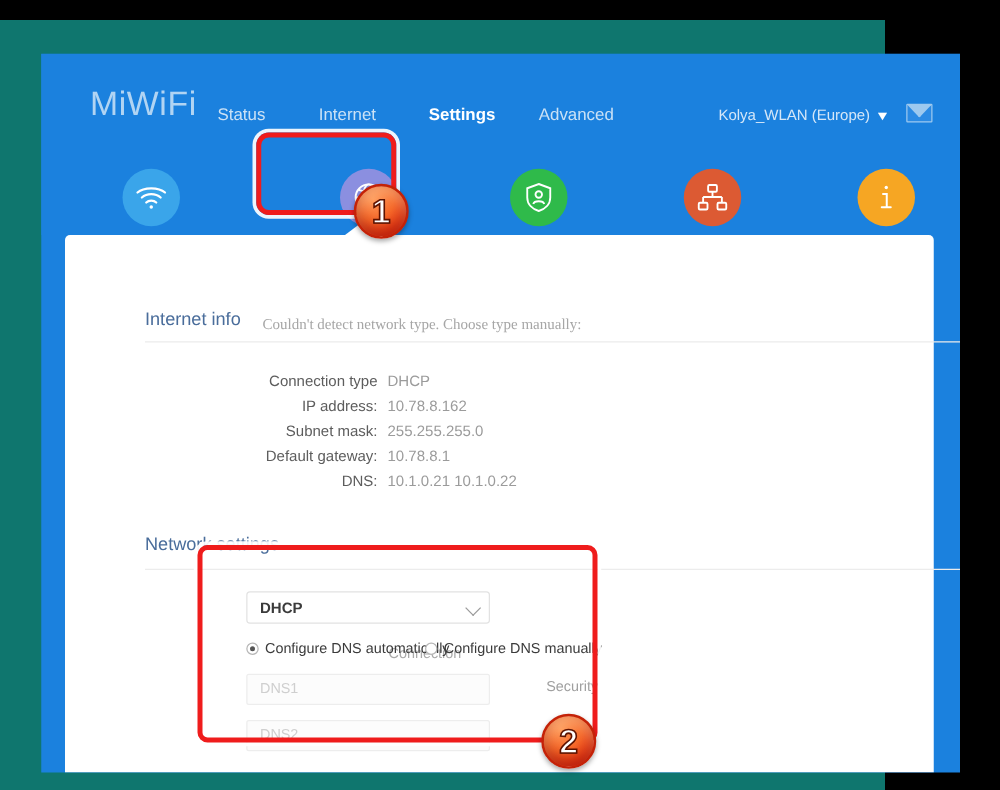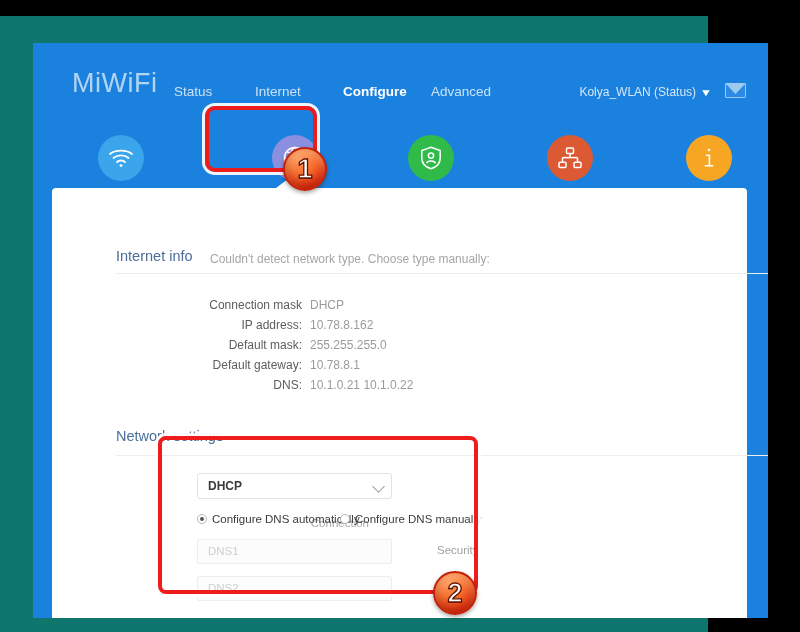--- a/index.html
+++ b/index.html
@@ -159,20 +159,21 @@
   }
   #t-internet { left: 64px; top: 60px; text-align: center; }
   #t-network  { left: 64px; top: 240px; }
 
   #detect-msg {
     position: absolute;
     left: 158px; top: 64px;
     font-size: 12px;
     color: #a6a6a6;
     white-space: nowrap;
+    font-family: Liberation Serif, serif;
   }
   .divider {
     position: absolute;
     left: 64px;
     width: 657px;
     height: 1px;
     background: #ececec;
   }
   #div1 { top: 85px; }
   #div2 { top: 267px; }
@@ -333,25 +334,25 @@
 
 <div id="frame">
   <div id="browser">
 
     <div id="topbar">
 
       <div id="logo">MiWiFi</div>
 
       <div class="navitem" id="nav-status">Status</div>
       <div class="navitem" id="nav-storage">Internet</div>
-      <div class="navitem active" id="nav-settings">Configure</div>
+      <div class="navitem active" id="nav-settings">Settings</div>
       <div class="navitem" id="nav-advanced">Advanced</div>
 
       <div id="account">
-        <span>Kolya_WLAN (Status)</span><span class="chev">▼</span>
+        <span>Kolya_WLAN (Europe)</span><span class="chev">▼</span>
       </div>
       <div id="mail-icon"></div>
 
       <div class="iconcell" id="cell-wifi">
         <div class="iconcircle c-wifi">
           <div class="glyph">
             <svg width="26" height="22" viewBox="0 0 26 22" fill="none" stroke="#ffffff" stroke-width="1.8" stroke-linecap="round">
               <path d="M2 7 C7 2.5, 19 2.5, 24 7"></path>
               <path d="M5.5 11 C9.5 7.5, 16.5 7.5, 20.5 11"></path>
               <path d="M9 15 C11 13, 15 13, 17 15"></path>
@@ -422,29 +423,29 @@
     </div>
 
     <div id="card">
       <div id="notch"></div>
 
       <div class="section-title" id="t-internet">Internet info</div>
       <div id="detect-msg">Couldn't detect network type. Choose type manually:</div>
       <div class="divider" id="div1"></div>
 
       <div class="inforow" id="r0">
-        <span class="infolabel">Connection mask</span>
+        <span class="infolabel">Connection type</span>
         <span class="infoval">DHCP</span>
       </div>
       <div class="inforow" id="r1">
         <span class="infolabel">IP address:</span>
         <span class="infoval">10.78.8.162</span>
       </div>
       <div class="inforow" id="r2">
-        <span class="infolabel">Default mask:</span>
+        <span class="infolabel">Subnet mask:</span>
         <span class="infoval">255.255.255.0</span>
       </div>
       <div class="inforow" id="r3">
         <span class="infolabel">Default gateway:</span>
         <span class="infoval">10.78.8.1</span>
       </div>
       <div class="inforow" id="r4">
         <span class="infolabel">DNS:</span>
         <span class="infoval">10.1.0.21 10.1.0.22</span>
       </div>

